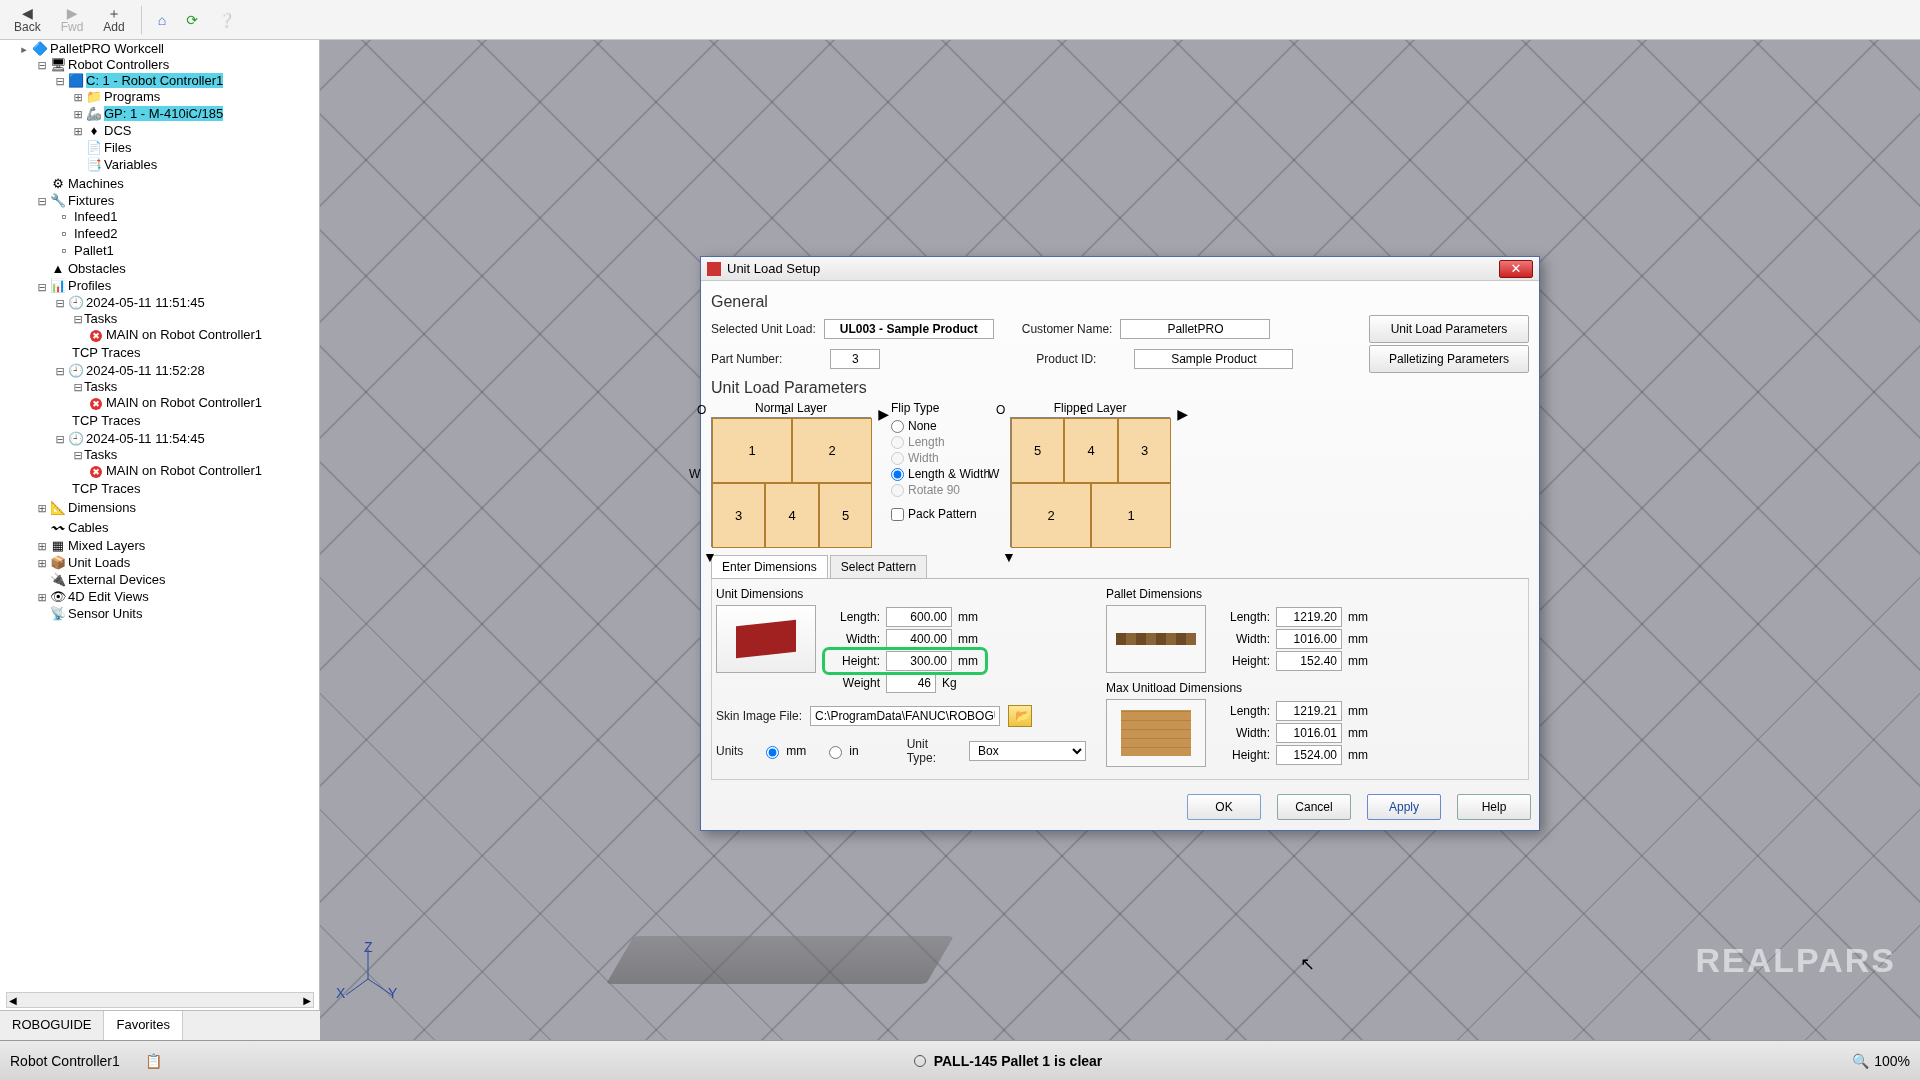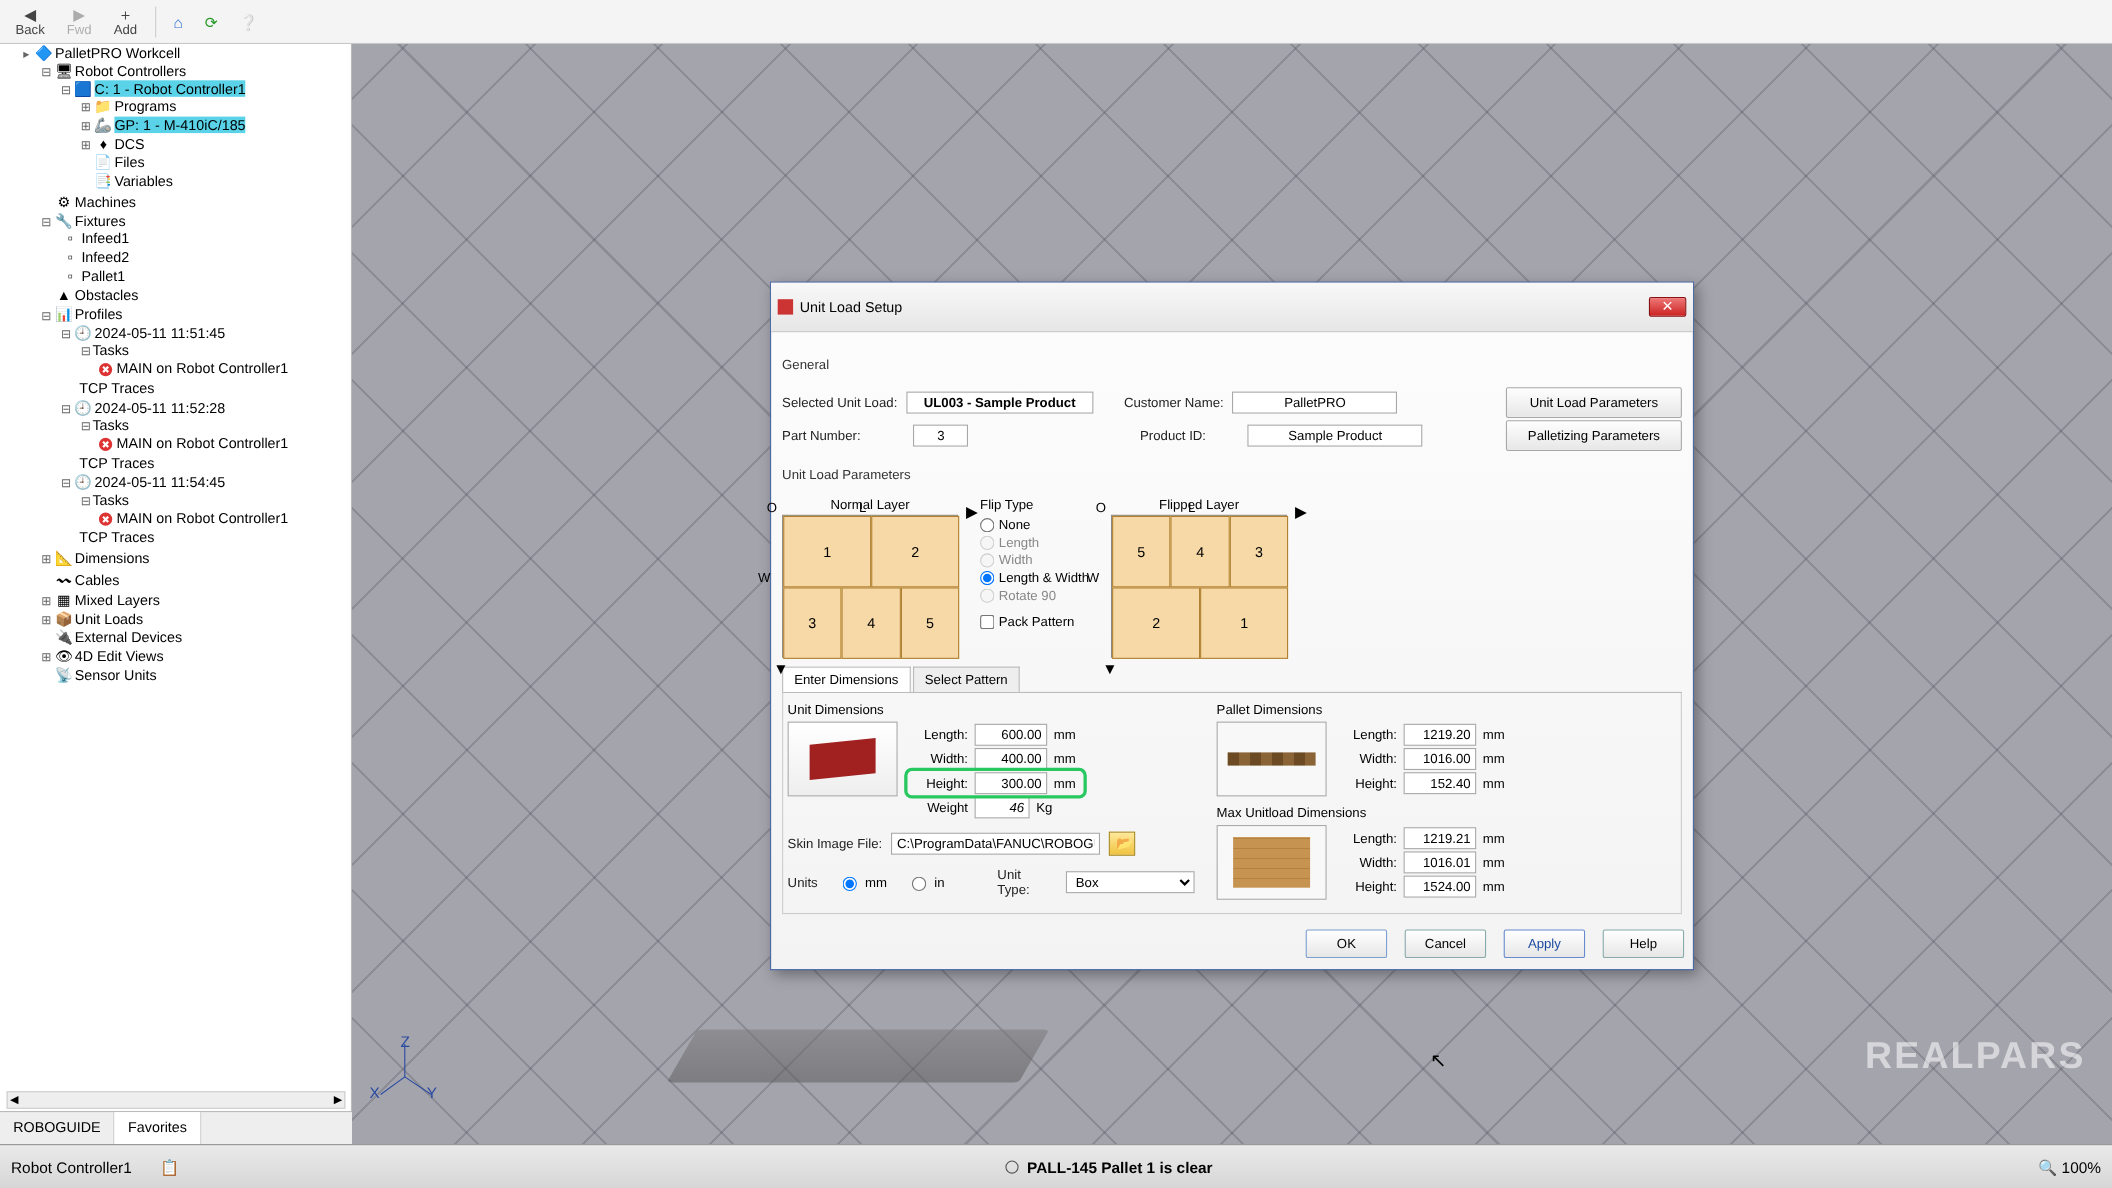--- a/index.html
+++ b/index.html
@@ -49,32 +49,32 @@
 .gizmo svg{overflow:visible;}
 
 
 .watermark { position:absolute; right:24px; bottom:100px; font-size:34px; font-weight:800; color:rgba(255,255,255,.55); letter-spacing:2px; font-family: Arial, sans-serif;}
 
 
 .conveyor { position:absolute; left:620px; bottom:60px; width:320px; height:120px; background:linear-gradient(#777,#555); transform:skewX(-30deg) scaleY(.4); opacity:.5; border-radius:6px;}
 
 
 .dialog { position: absolute; left: 700px; top: 256px; width: 840px; background: linear-gradient(#fdfdfd,#f3f3f3); border: 1px solid #4a6aa8; box-shadow: 4px 4px 12px rgba(0,0,0,.35); font-size: 12px; }
-.dlg-title { height: 45px; background: linear-gradient(#f8f8f8,#e6e6e6); border-bottom: 1px solid #c8c8c8; display: flex; align-items: center; padding: 0 6px; font-size: 13px; }
+.dlg-title { height: 24px; background: linear-gradient(#f8f8f8,#e6e6e6); border-bottom: 1px solid #c8c8c8; display: flex; align-items: center; padding: 0 6px; font-size: 13px; }
 .dlg-title .dicon { width: 14px; height: 14px; background: #c33; margin-right: 6px; }
 .dlg-close { margin-left: auto; width: 34px; height: 18px; background: linear-gradient(#e77,#c22); color: #fff; text-align: center; font-size: 13px; line-height: 16px; border: 1px solid #811; border-radius: 2px; cursor: pointer; }
 .dlg-body { padding: 8px 10px; }
 .row { display: flex; align-items: center; gap: 8px; margin-bottom: 6px; }
 .lbl { color: #222; }
 input.txt, select.txt { border: 1px solid #a8a8a8; background: #fff; padding: 1px 4px; font-size: 12px; height: 20px; }
 .txt.center { text-align: center; }
 .sidebtns { display:flex; flex-direction:column; gap:6px; margin-left:auto;}
 .sidebtn { width: 160px; height: 28px; background: linear-gradient(#fefefe,#e7e7e7); border: 1px solid #a8a8a8; border-radius: 2px; font-size: 12px; cursor: pointer; }
 
-.section-title { font-size: 12px; color: #333; margin: 14px 0; }
+.section-title { font-size: 16px; color: #333; margin: 4px 0; }
 .params { display: flex; gap: 12px; align-items: flex-start; }
 
 .layer-col { display:flex; flex-direction:column; align-items:center;}
 .layer-title { font-size: 12px; margin-bottom: 2px; }
 .pattern-box { border:1px solid #888; background:#f2d9b0; position:relative; }
 .pcell { position:absolute; border:1px solid #b08030; background:#f6d9a6; display:flex; align-items:center; justify-content:center; font-size:13px;}
 .axis-o { position:absolute; left:-14px; top:-14px; font-size:12px;}
 .axis-L { position:absolute; left:70px; top:-14px; font-size:12px;}
 .arrow-r { position:absolute; right:-18px; top:-11px; font-size:14px;}
 .axis-W { position:absolute; left:-22px; top:50px; font-size:12px;}
@@ -369,21 +369,21 @@
                 <input class="txt" value="400.00" style="">
                 <span class="u">mm</span>
               </div>
             <div class="dimrow hl">
                 <span class="dl">Height:</span>
                 <input class="txt" value="300.00" style="">
                 <span class="u">mm</span>
               </div>
             <div class="dimrow">
                 <span class="dl">Weight</span>
-                <input class="txt" style="width: 50px; font-style: italic;" value="46">
+                <input class="txt" style="width: 50px;" value="46">
                 <span class="u">Kg</span>
               </div>
           </div>
         </div>
         <div class="skinrow">
           <span class="lbl">Skin Image File:</span>
           <input class="txt" style="width: 190px;" value="C:\ProgramData\FANUC\ROBOGU">
           <button class="browse">📂</button>
         </div>
         <div class="unitsrow">

